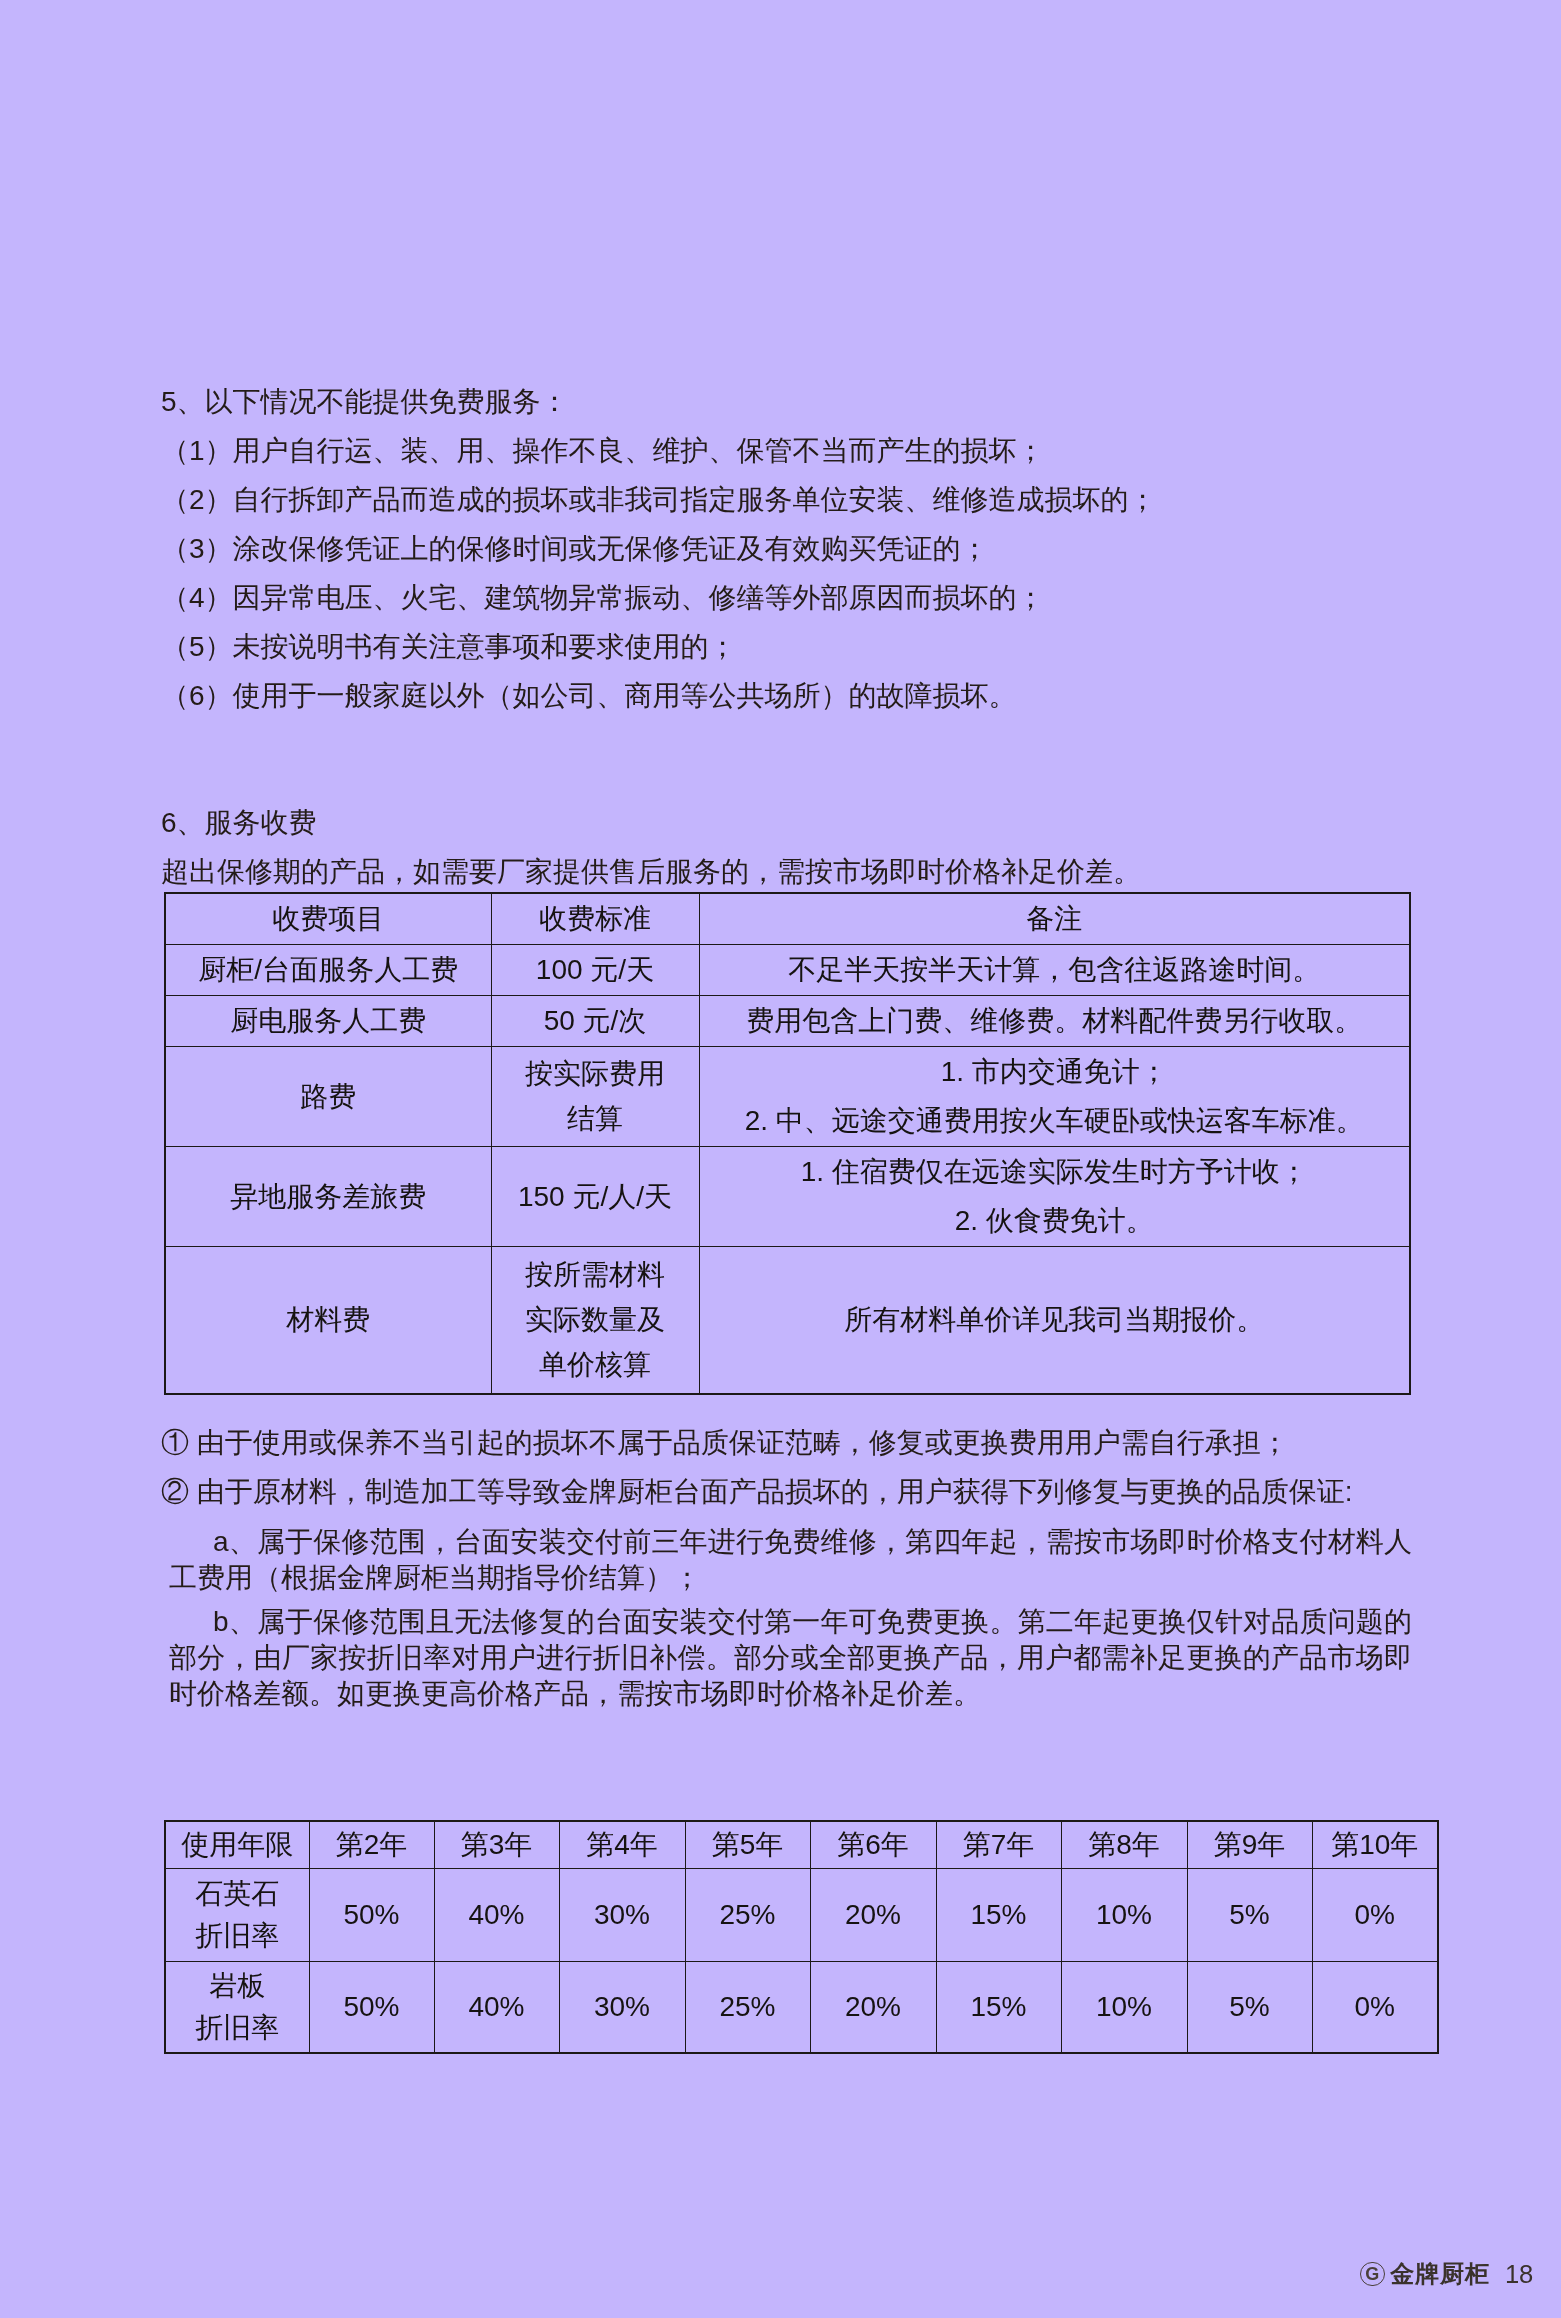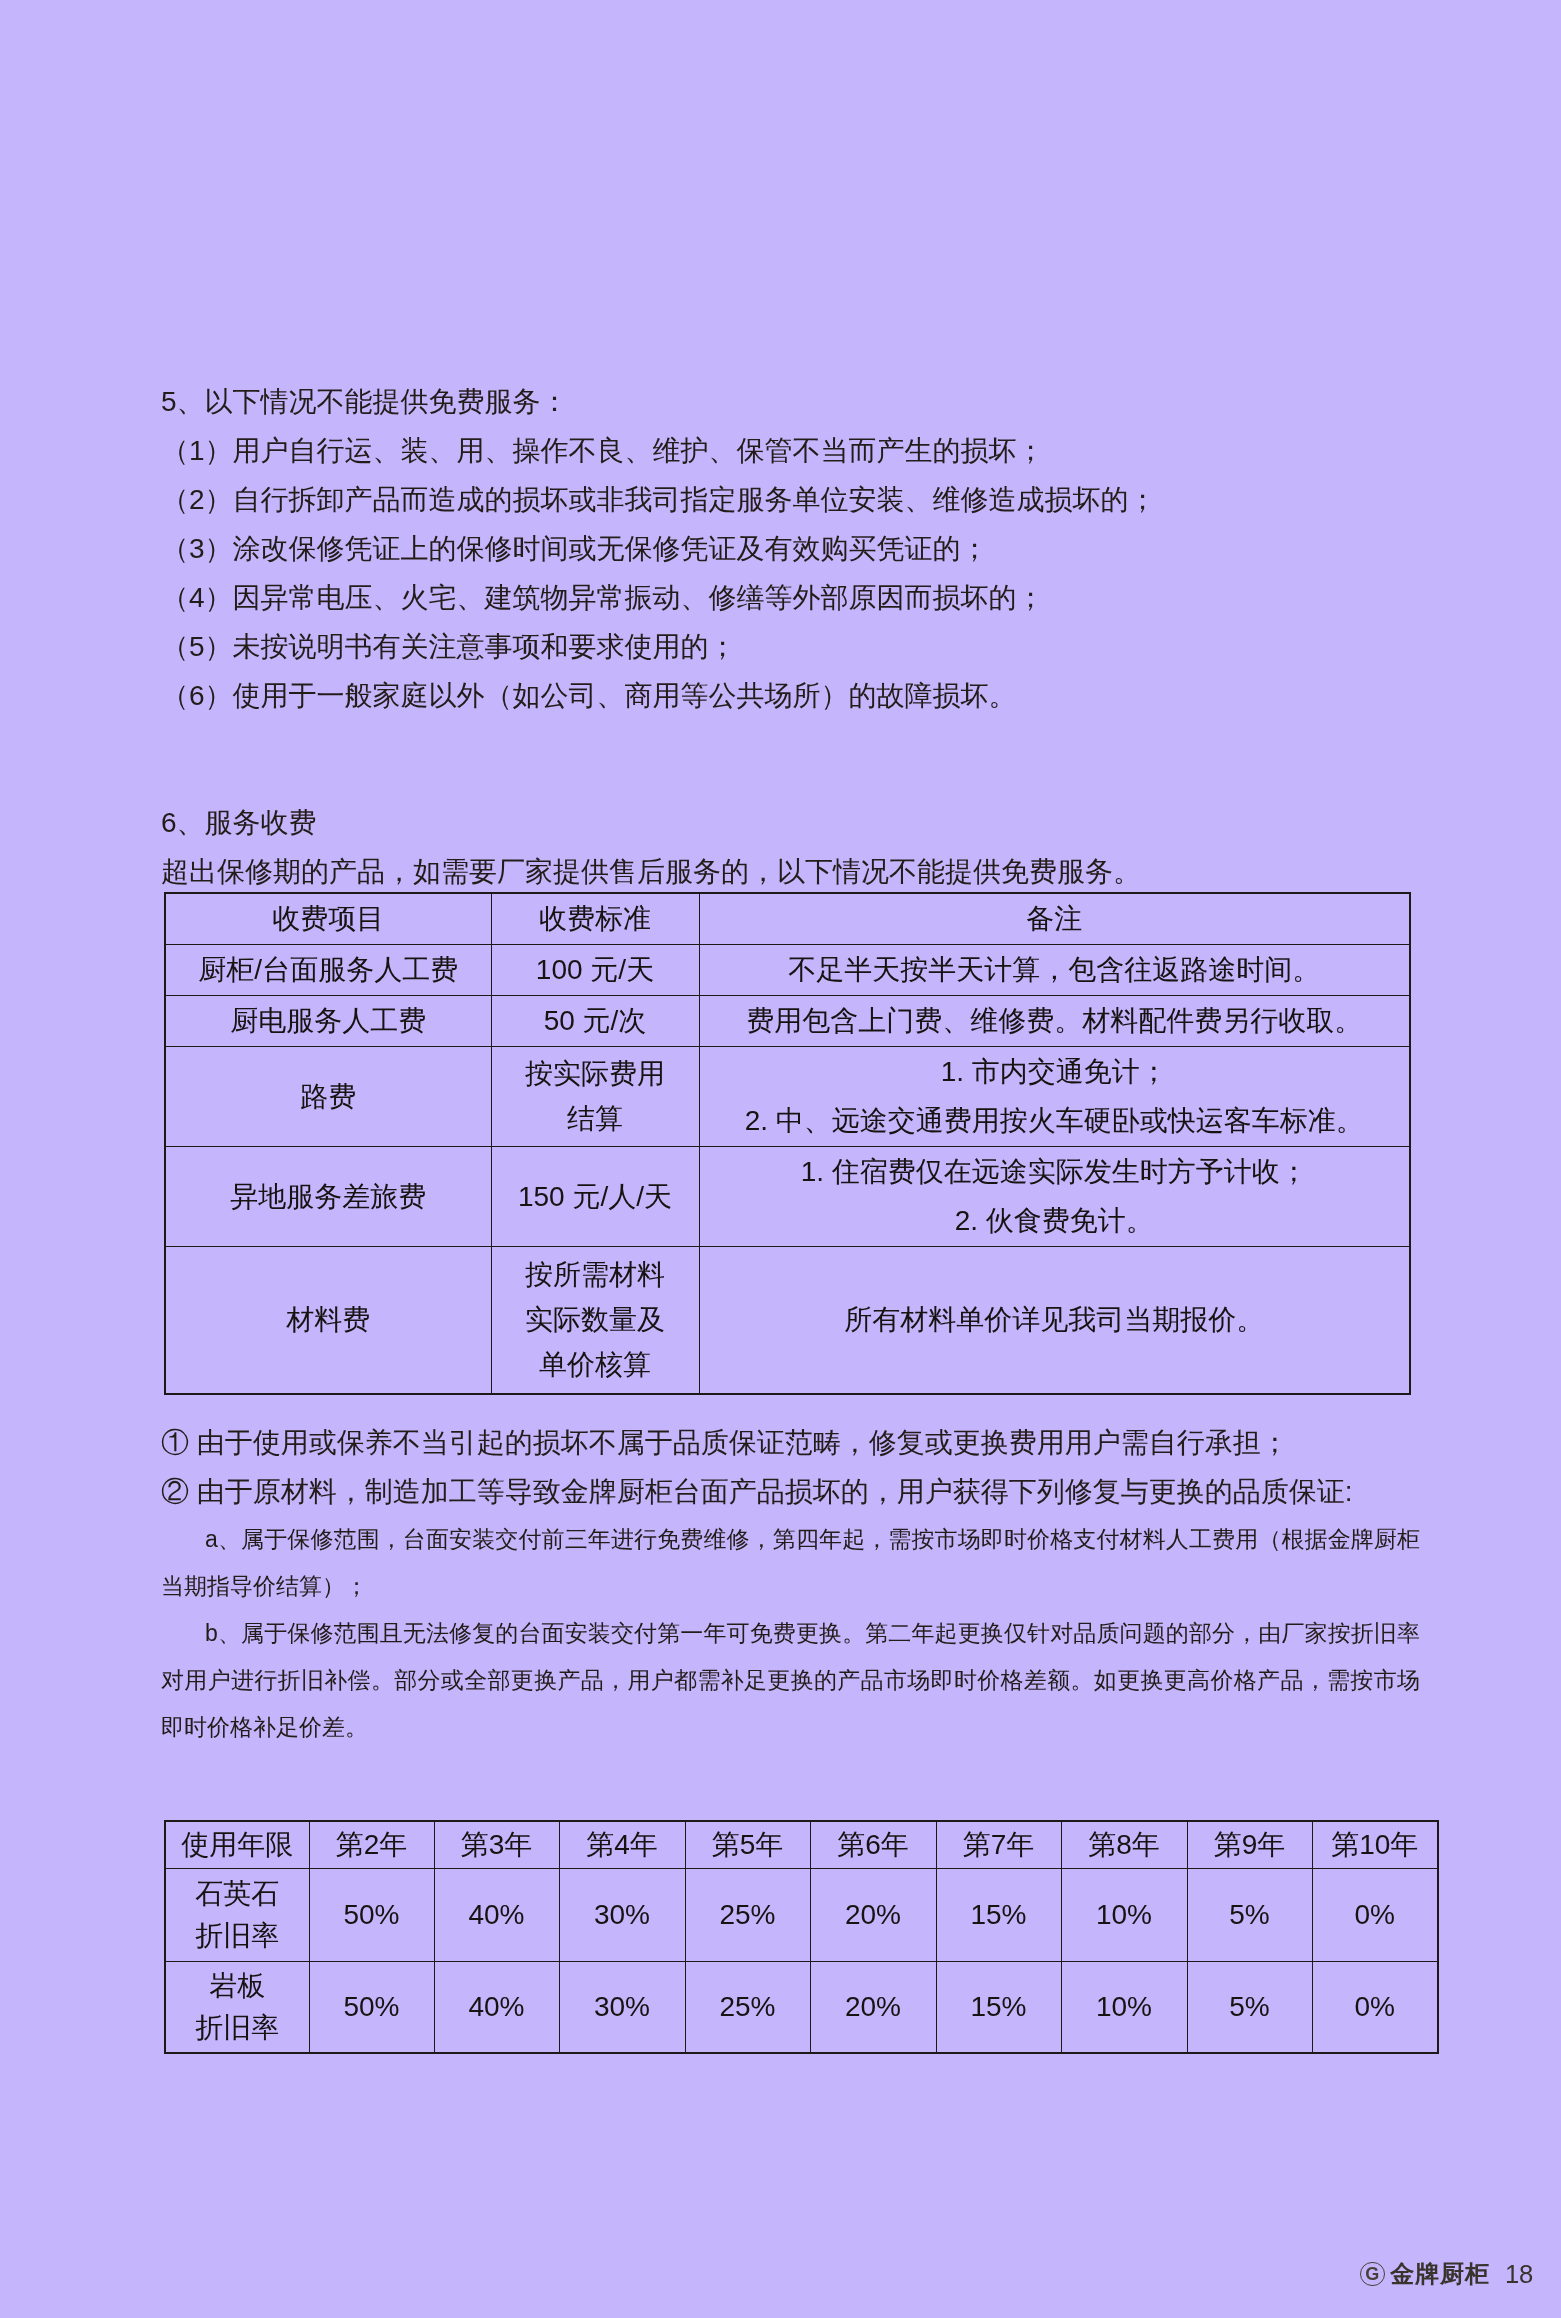--- a/index.html
+++ b/index.html
@@ -12,21 +12,21 @@
     color:#241c18;
     overflow:hidden;
   }
   .line{line-height:49px;font-size:28px;}
   .block{position:absolute;left:161px;width:1259px;}
   .s5{top:377px;}
   .s6head{top:798px;}
   .s6intro{top:847px;}
   .ct{top:1418px;}
   .ct .sub-heading{padding-left:15px;}
-  .para{font-size:23px;line-height:47px;margin:0;text-indent:44px;text-align:justify;}
+  .para{font-size:28px;line-height:36px;margin:8px;text-indent:44px;text-align:justify;}
   .doc-table{
     position:absolute;
     border-collapse:collapse;
     table-layout:fixed;
     font-size:28px;
     color:#161311;
   }
   .doc-table td, .doc-table th{
     border:1.9px solid #1c1917;
     font-weight:normal;
@@ -67,21 +67,21 @@
     <div class="line">5、以下情况不能提供免费服务：</div>
     <div class="line">（1）用户自行运、装、用、操作不良、维护、保管不当而产生的损坏；</div>
     <div class="line">（2）自行拆卸产品而造成的损坏或非我司指定服务单位安装、维修造成损坏的；</div>
     <div class="line">（3）涂改保修凭证上的保修时间或无保修凭证及有效购买凭证的；</div>
     <div class="line">（4）因异常电压、火宅、建筑物异常振动、修缮等外部原因而损坏的；</div>
     <div class="line">（5）未按说明书有关注意事项和要求使用的；</div>
     <div class="line">（6）使用于一般家庭以外（如公司、商用等公共场所）的故障损坏。</div>
   </div>
 
   <div class="block s6head line">6、服务收费</div>
-  <div class="block s6intro line">超出保修期的产品，如需要厂家提供售后服务的，以下情况不能提供免费服务。</div>
+  <div class="block s6intro line">超出保修期的产品，如需要厂家提供售后服务的，需按市场即时价格补足价差。</div>
 
   <table class="doc-table fee-table">
     <colgroup>
         <col style="width:326px">
         <col style="width:208px">
         <col style="width:711px">
       </colgroup>
     <tbody>
         <tr style="height:51px">
       <th class="cell-center">收费项目</th>

